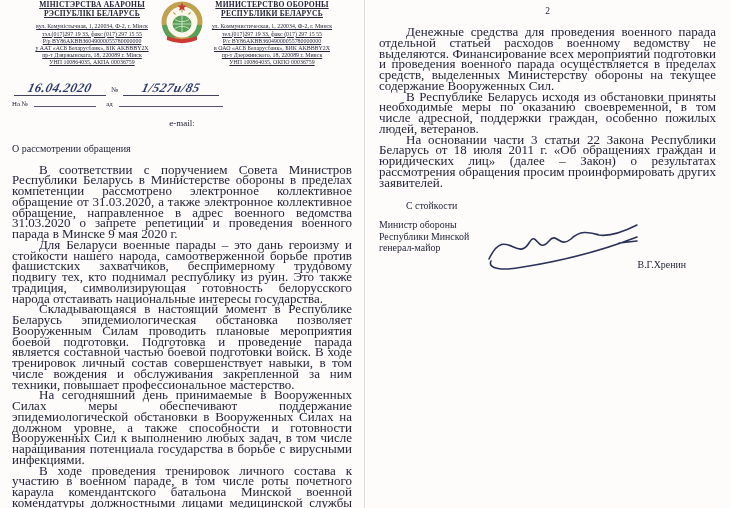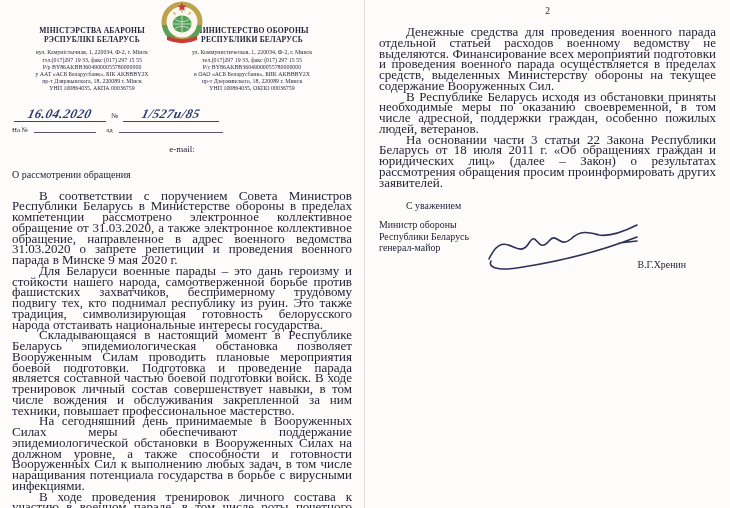--- a/index.html
+++ b/index.html
@@ -6,21 +6,21 @@
   .scan{
     width:730px;height:508px;display:flex;box-sizing:border-box;
     outline:1px solid #b5b5b5;background:#fdfcfa;overflow:hidden;
     font-family:"Liberation Serif","DejaVu Serif",serif;color:#23243a;
   }
   .page{width:365px;height:508px;box-sizing:border-box;background:#fdfcfa;position:relative;}
   .page-1{padding:0 12px;border-right:1px solid #dedcd6;}
   .page-2{padding:6px 14px;}
 
   
-  .letterhead{position:relative;padding-top:26px;display:flex;}
+  .letterhead{position:relative;display:flex;justify-content:space-between;text-decoration:underline;}
   .emblem{position:absolute;top:1px;left:50%;transform:translateX(-50%);width:44px;height:44px;}
   .head-col{width:160px;text-align:center;}
   .head-title{font-weight:bold;font-size:7.6px;line-height:9.2px;white-space:pre-line;letter-spacing:.2px;}
   .head-addr{margin-top:5px;font-size:5.9px;line-height:7.2px;white-space:pre-line;color:#2c2d44;}
 
   
   .reg-row{margin-top:9px;margin-left:2px;display:flex;align-items:flex-end;height:20px;}
   .hw{font-style:italic;color:#2e3a6e;font-size:13px;display:inline-block;transform:skewX(-14deg);font-weight:bold;letter-spacing:.5px;}
   .reg-date{border-bottom:1px solid #41425c;width:92px;text-align:center;line-height:14px;}
   .no-label{font-size:7.5px;margin:0 5px 2px;}
@@ -118,25 +118,25 @@
   <div class="page page-2">
 
     <div class="pagenum">2</div>
 
     <div class="body-text">
       <p>Денежные средства для проведения военного парада отдельной статьей расходов военному ведомству не выделяются. Финансирование всех мероприятий подготовки и проведения военного парада осуществляется в пределах средств, выделенных Министерству обороны на текущее содержание Вооруженных Сил.</p>
       <p>В Республике Беларусь исходя из обстановки приняты необходимые меры по оказанию своевременной, в том числе адресной, поддержки граждан, особенно пожилых людей, ветеранов.</p>
       <p>На основании части 3 статьи 22 Закона Республики Беларусь от 18 июля 2011 г. «Об обращениях граждан и юридических лиц» (далее – Закон) о результатах рассмотрения обращения просим проинформировать других заявителей.</p>
     </div>
 
-    <div class="closing">С уважением</div>
+    <div class="closing">С стойкости</div>
 
     <div class="sig-block">
       <div class="sig-position">Министр обороны
-Республики Беларусь
+Республики Минской
 генерал-майор</div>
       <span class="sig-svg">
         <svg width="165" height="58" viewBox="0 0 165 58">
           <path d="M10 44 C26 10 38 48 50 28 C58 14 58 40 70 26 C78 16 80 34 92 24 C102 14 112 18 120 20 C132 22 146 16 158 10
                    M12 46 C8 54 24 56 44 52 C82 46 122 36 158 22
                    M140 28 L158 26" fill="none" stroke="#2b3158" stroke-width="1.6" stroke-linecap="round"></path>
         </svg>
       </span>
       <div class="sig-name">В.Г.Хренин</div>
     </div>

